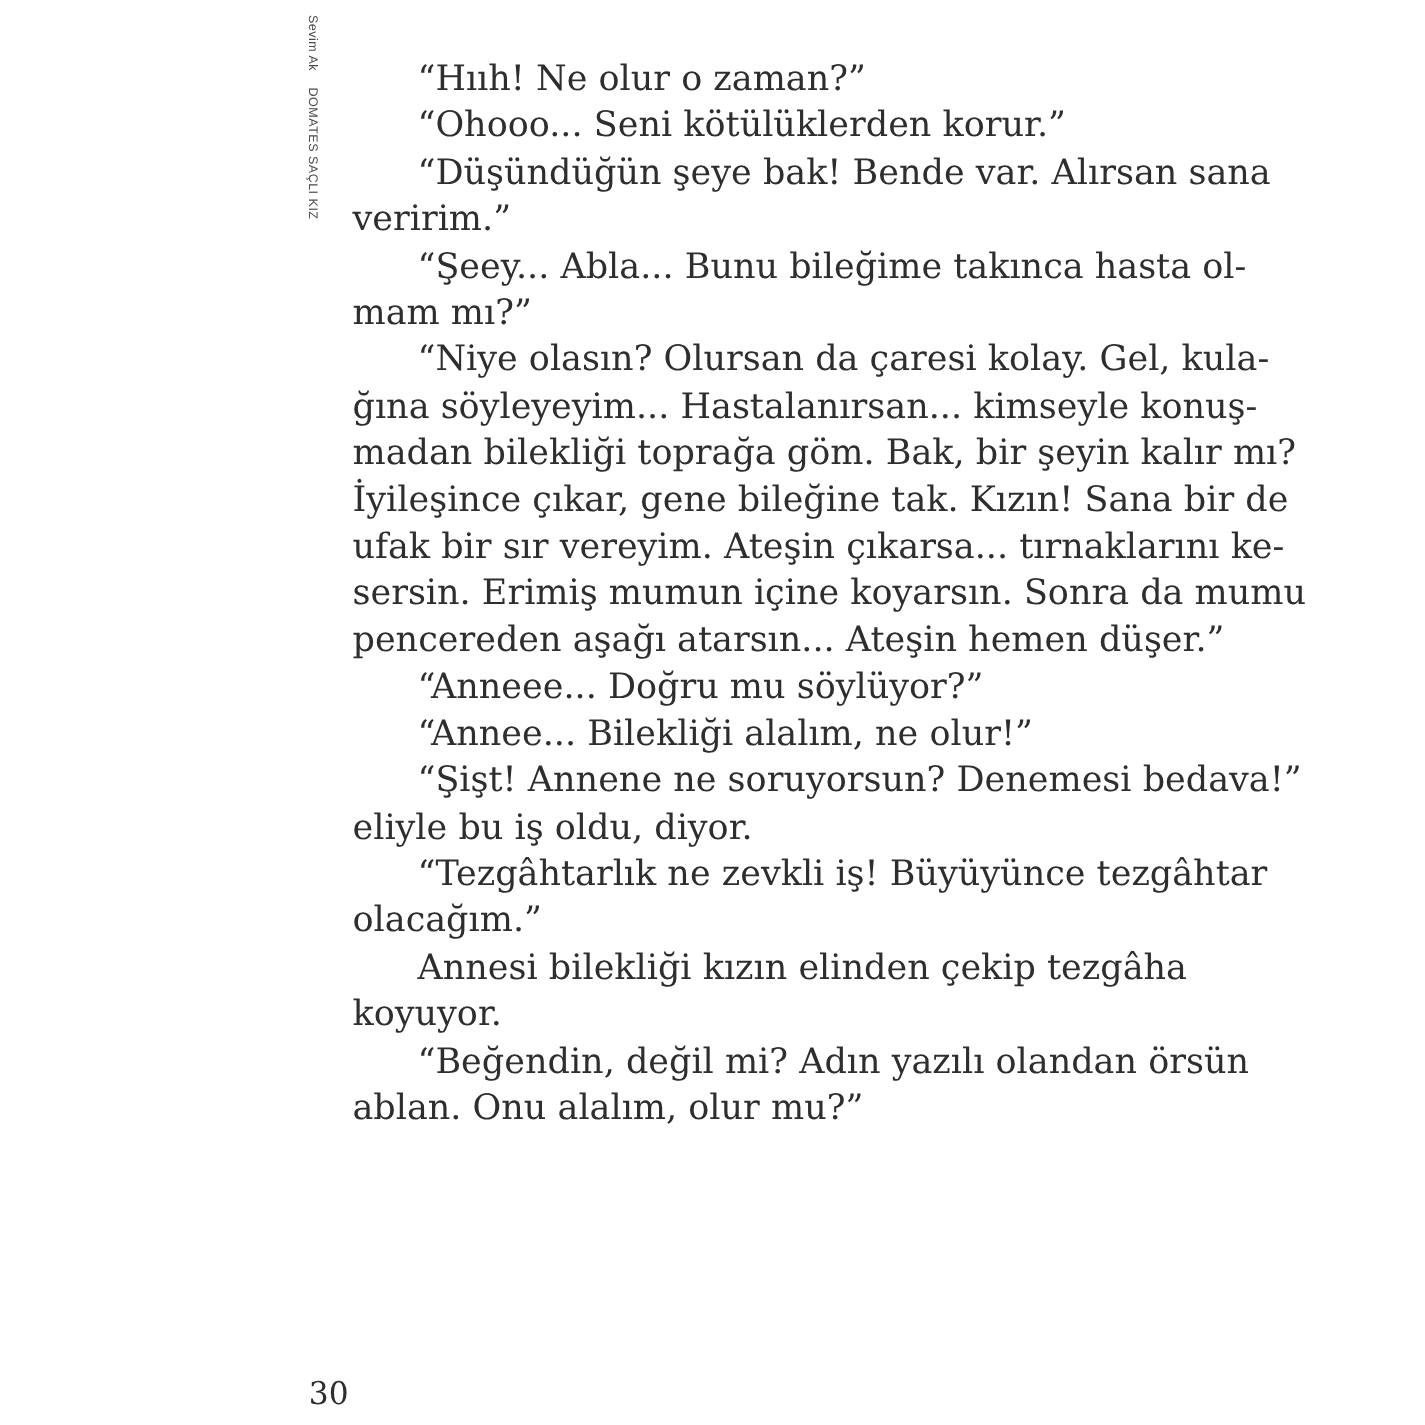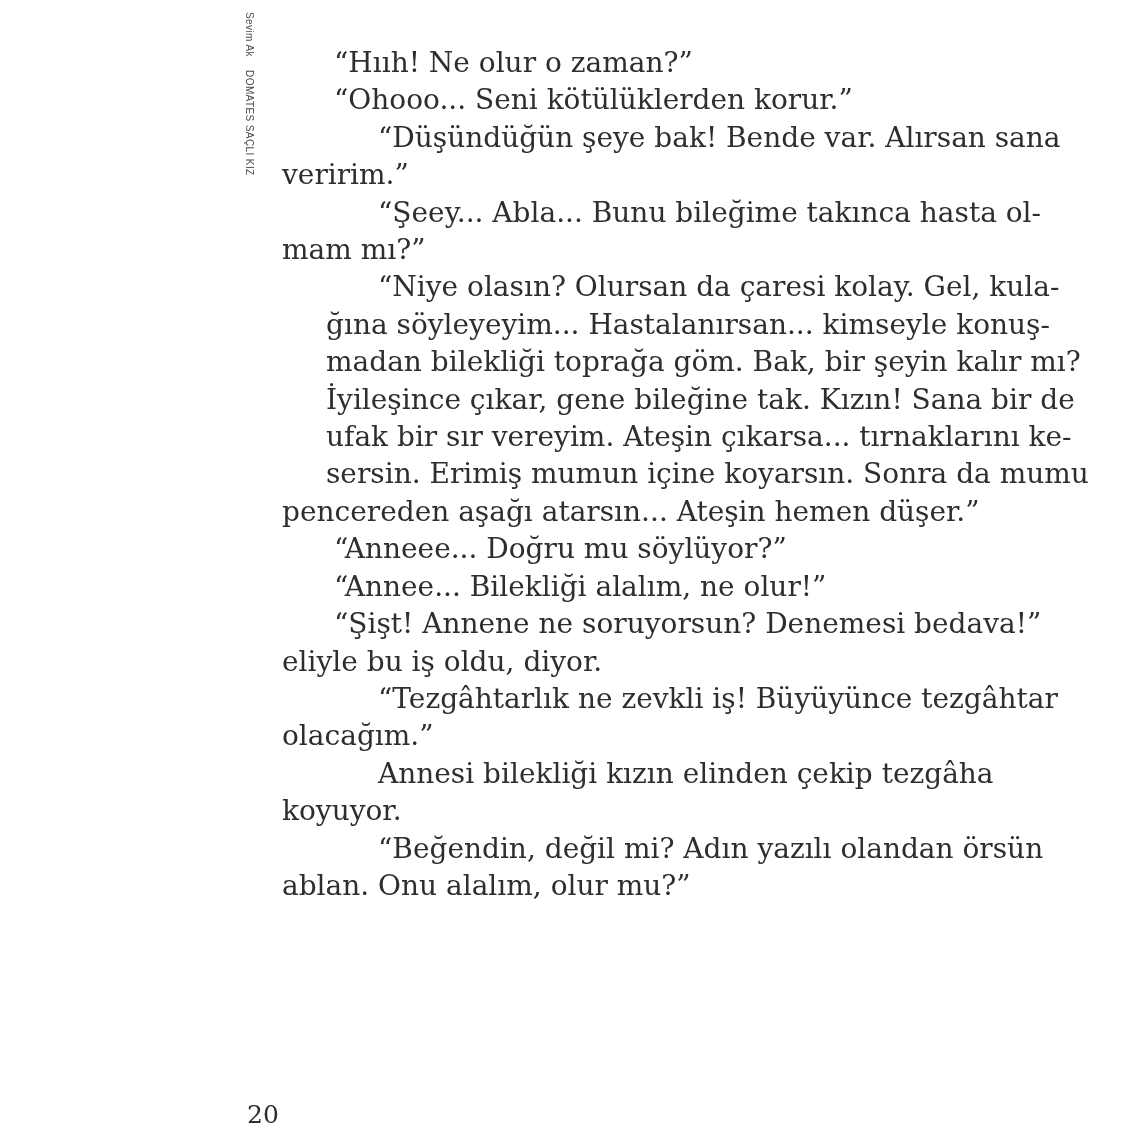--- a/index.html
+++ b/index.html
@@ -39,21 +39,20 @@
     line-height: 37.4px;
     color: #2e2e2e;
   }
   .text-block .line {
     white-space: nowrap;
     text-align: left;
   }
   .text-block .line.just {
     text-align: justify;
     text-align-last: justify;
-    margin-left: 44px;
   }
   .text-block .line.first {
     text-indent: 52px;
   }
   .page-number {
     position: absolute;
     left: 247px;
     top: 1100px;
     font-family: "DejaVu Serif", "Liberation Serif", serif;
     font-size: 25px;
@@ -89,15 +88,15 @@
       <div class="line first">“Şişt! Annene ne soruyorsun? Denemesi bedava!”</div>
       <div class="line">eliyle bu iş oldu, diyor.</div>
       <div class="line first just">“Tezgâhtarlık ne zevkli iş! Büyüyünce tezgâhtar</div>
       <div class="line">olacağım.”</div>
       <div class="line first just">Annesi bilekliği kızın elinden çekip tezgâha</div>
       <div class="line">koyuyor.</div>
       <div class="line first just">“Beğendin, değil mi? Adın yazılı olandan örsün</div>
       <div class="line">ablan. Onu alalım, olur mu?”</div>
     </div>
 
-  <div class="page-number">20</div>
+  <div class="page-number">30</div>
 
 </div>
 
 </body></html>

